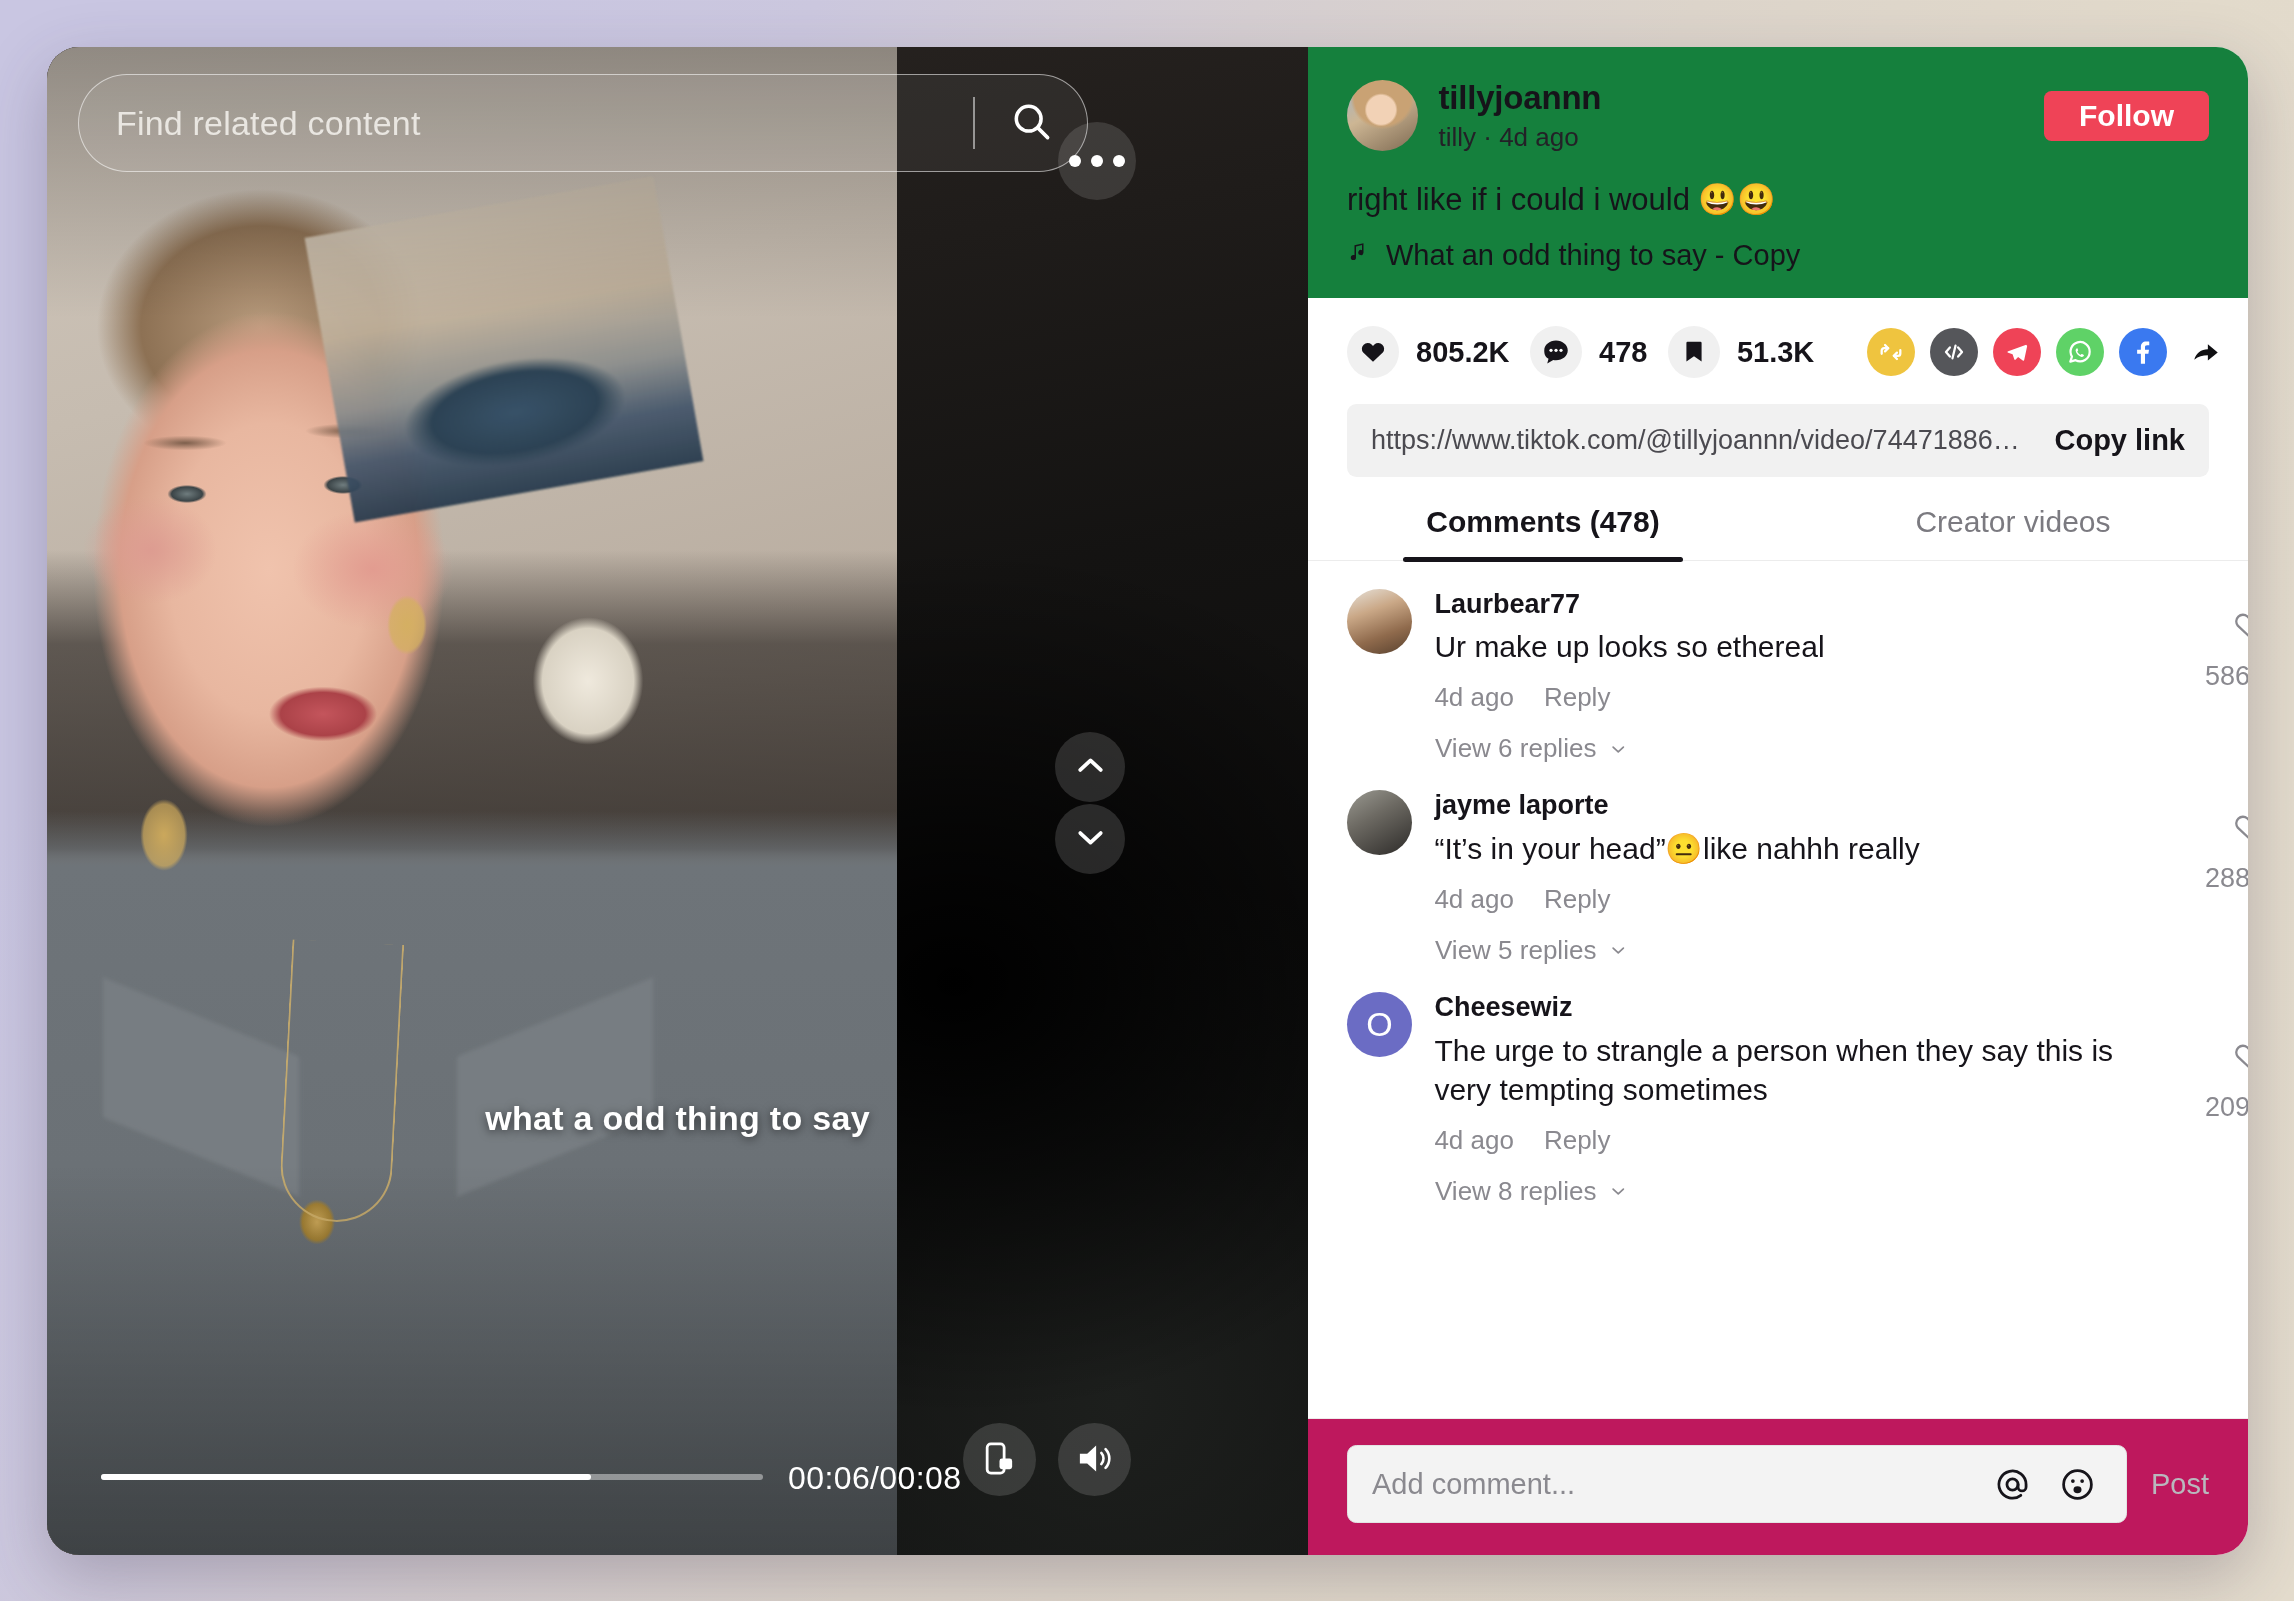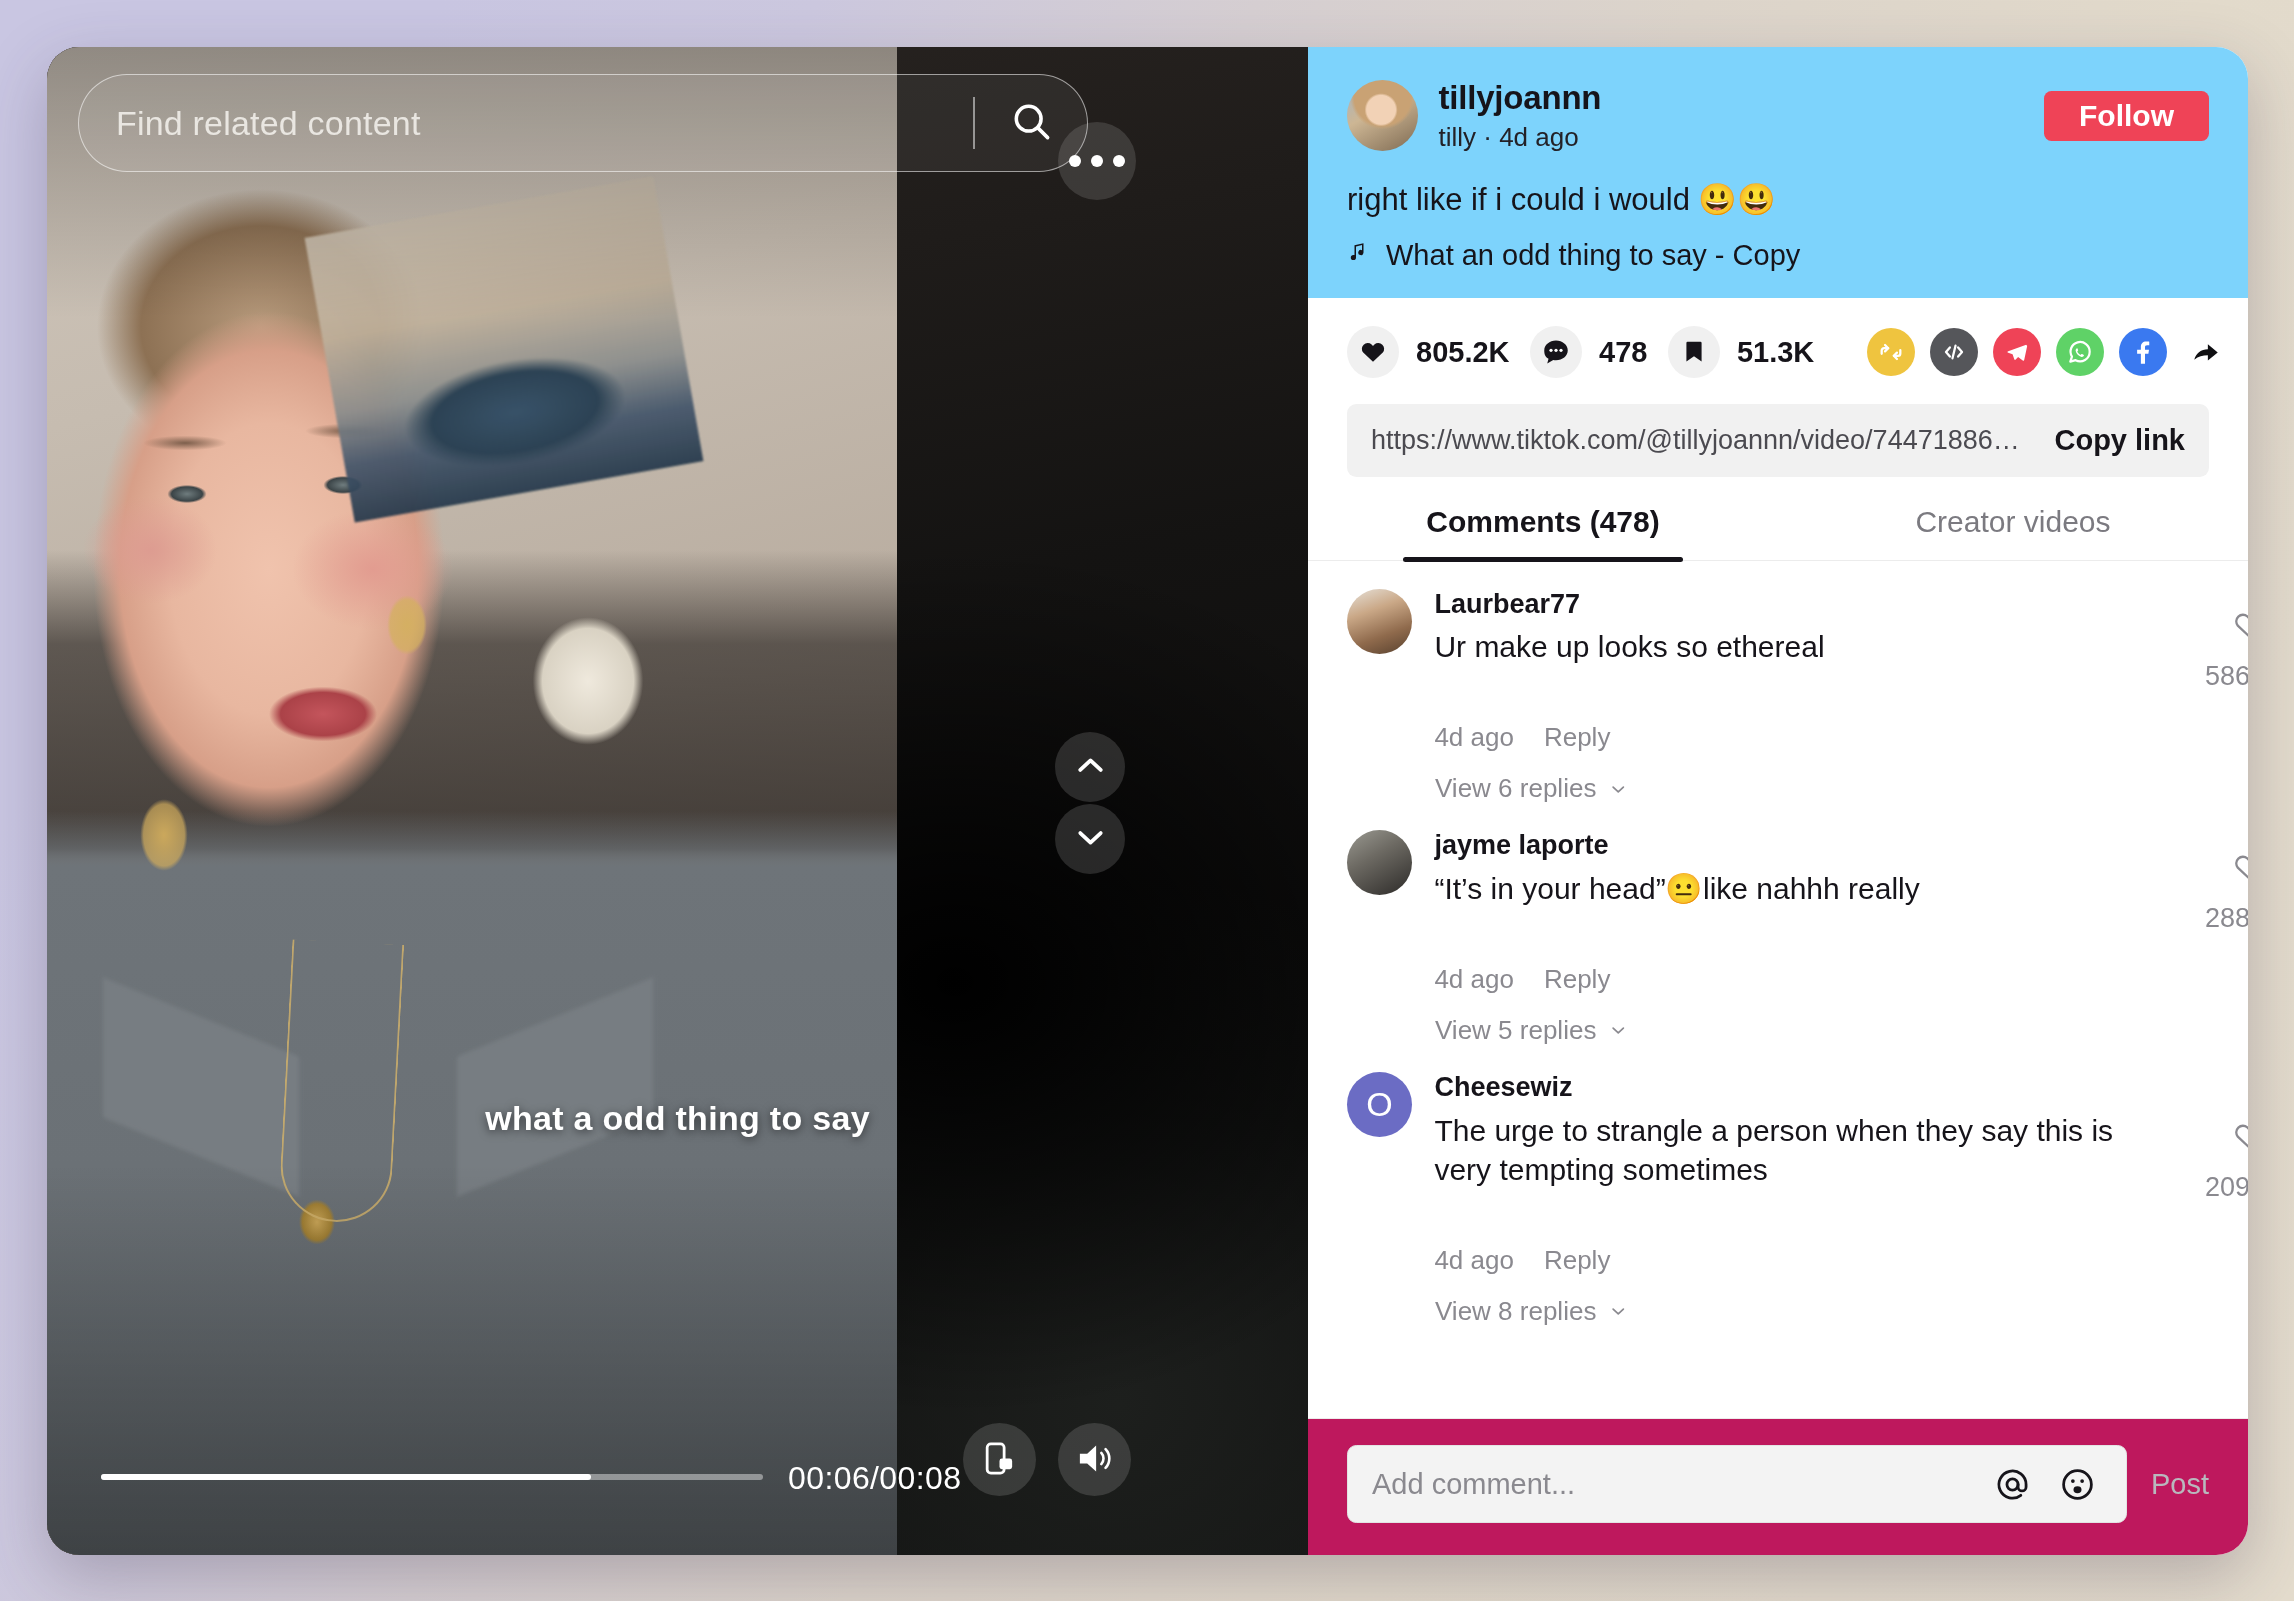--- a/index.html
+++ b/index.html
@@ -198,21 +198,21 @@
   
   #info-panel {
     position: relative;
     flex: 1;
     background: #fff;
     display: flex; flex-direction: column;
     min-width: 0;
   }
 
   #panel-head {
-    background: #7dd3fc;
+    background: #15803d;
     padding: 32px 39px 26px 39px;
   }
   #author-row { display: flex; align-items: center; gap: 20.5px; }
   #author-avatar {
     width: 71px; height: 71px; border-radius: 50%;
     flex: 0 0 71px;
     background:
       radial-gradient(circle at 48% 42%, #f2d2b6 0 26%, rgba(242,210,182,0) 30%),
       radial-gradient(circle at 50% 24%, #c9a274 0 44%, rgba(201,162,116,0) 50%),
       linear-gradient(150deg,#9fb4c9 0%,#cdb694 42%,#7e6a52 100%);
@@ -310,21 +310,21 @@
     position: relative;
   }
   .c-avatar {
     width: 65px; height: 65px; border-radius: 50%;
     flex: 0 0 65px; overflow: hidden;
   }
   .c-body { flex: 1; min-width: 0; padding-right: 121px; }
   .c-name { font-size: 27px; font-weight: 700; color: #16141a; }
   .c-text { font-size: 30px; color: #16141a; margin-top: 7.5px; line-height: 1.32; }
   .c-meta { display: flex; gap: 30px; margin-top: 15px; font-size: 26px; color: #8a898f; }
-  .c-meta span { cursor: pointer; margin-top: 40px; }
+  .c-meta span { cursor: pointer; }
   .c-replies {
     font-size: 26px; color: #8a898f;
     margin: 17px 0 0 88px;
     display: flex; align-items: center; gap: 11.2px;
     cursor: pointer;
   }
   .c-like {
     position: absolute; right: -17px; top: 20.5px;
     display: flex; flex-direction: column; align-items: flex-end; gap: 13px;
     color: #8a898f; font-size: 27px;

